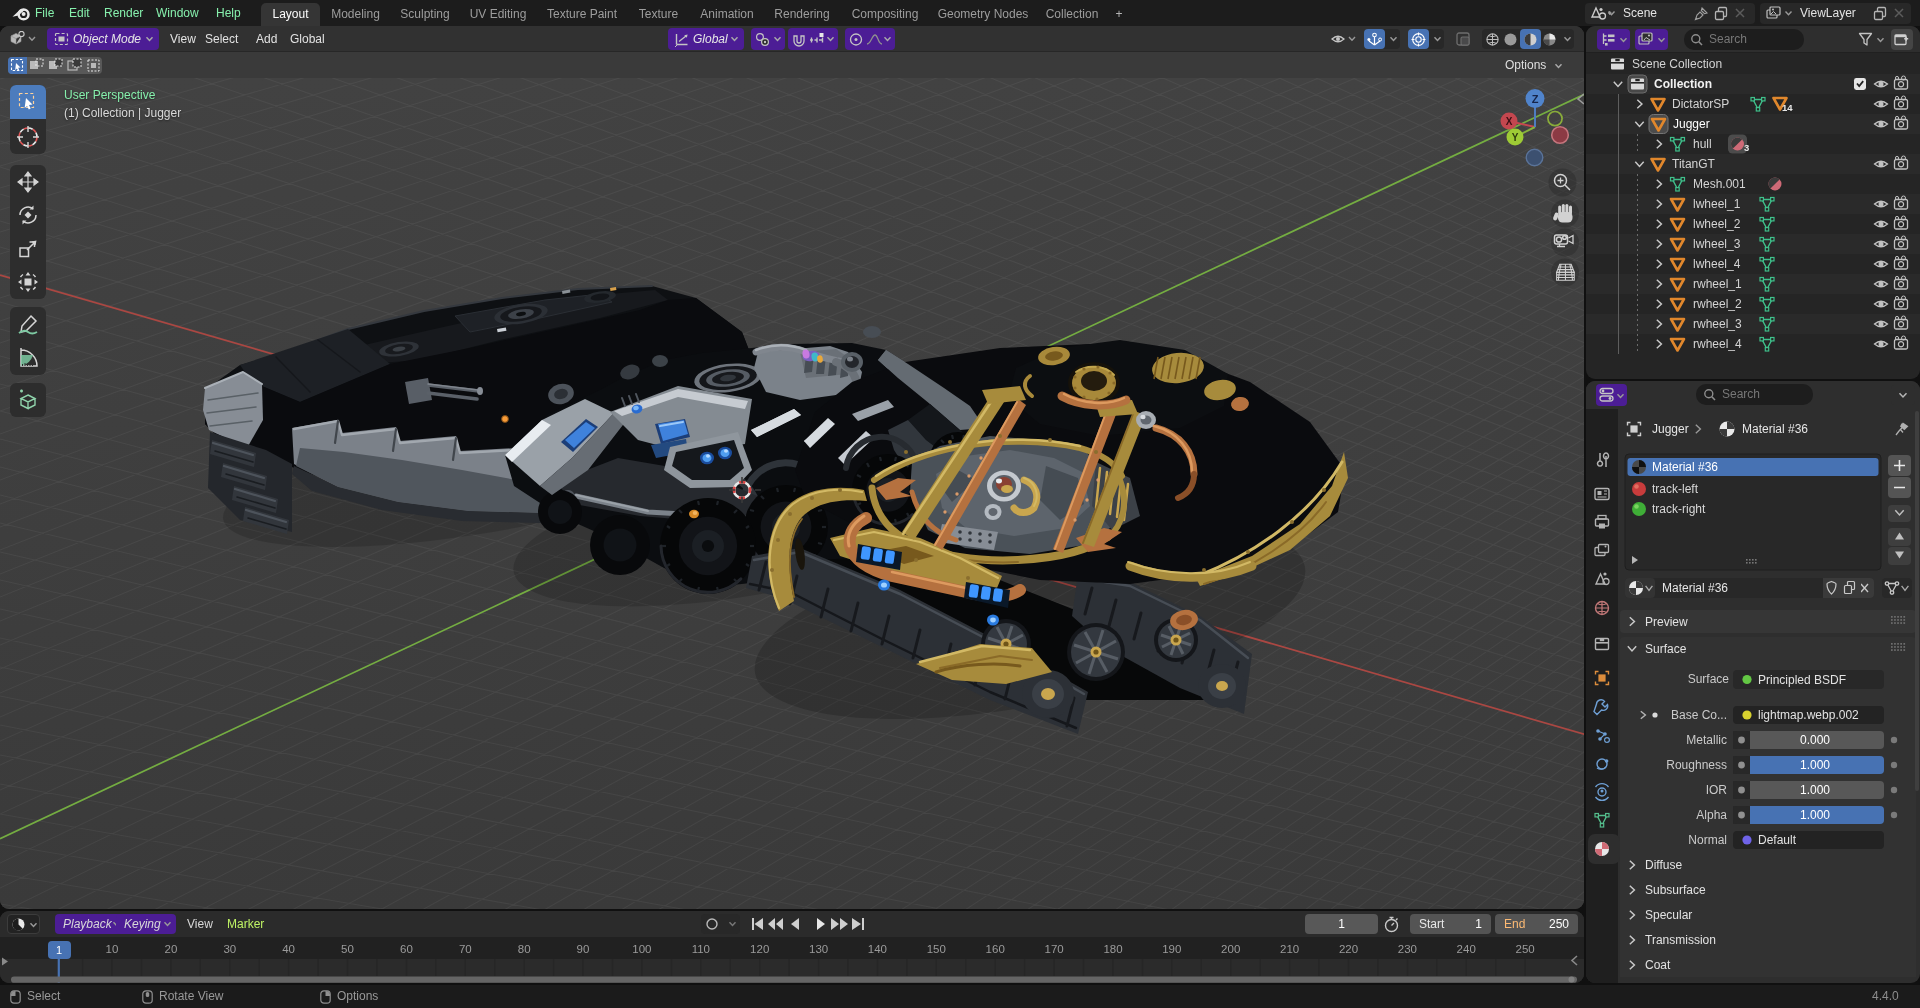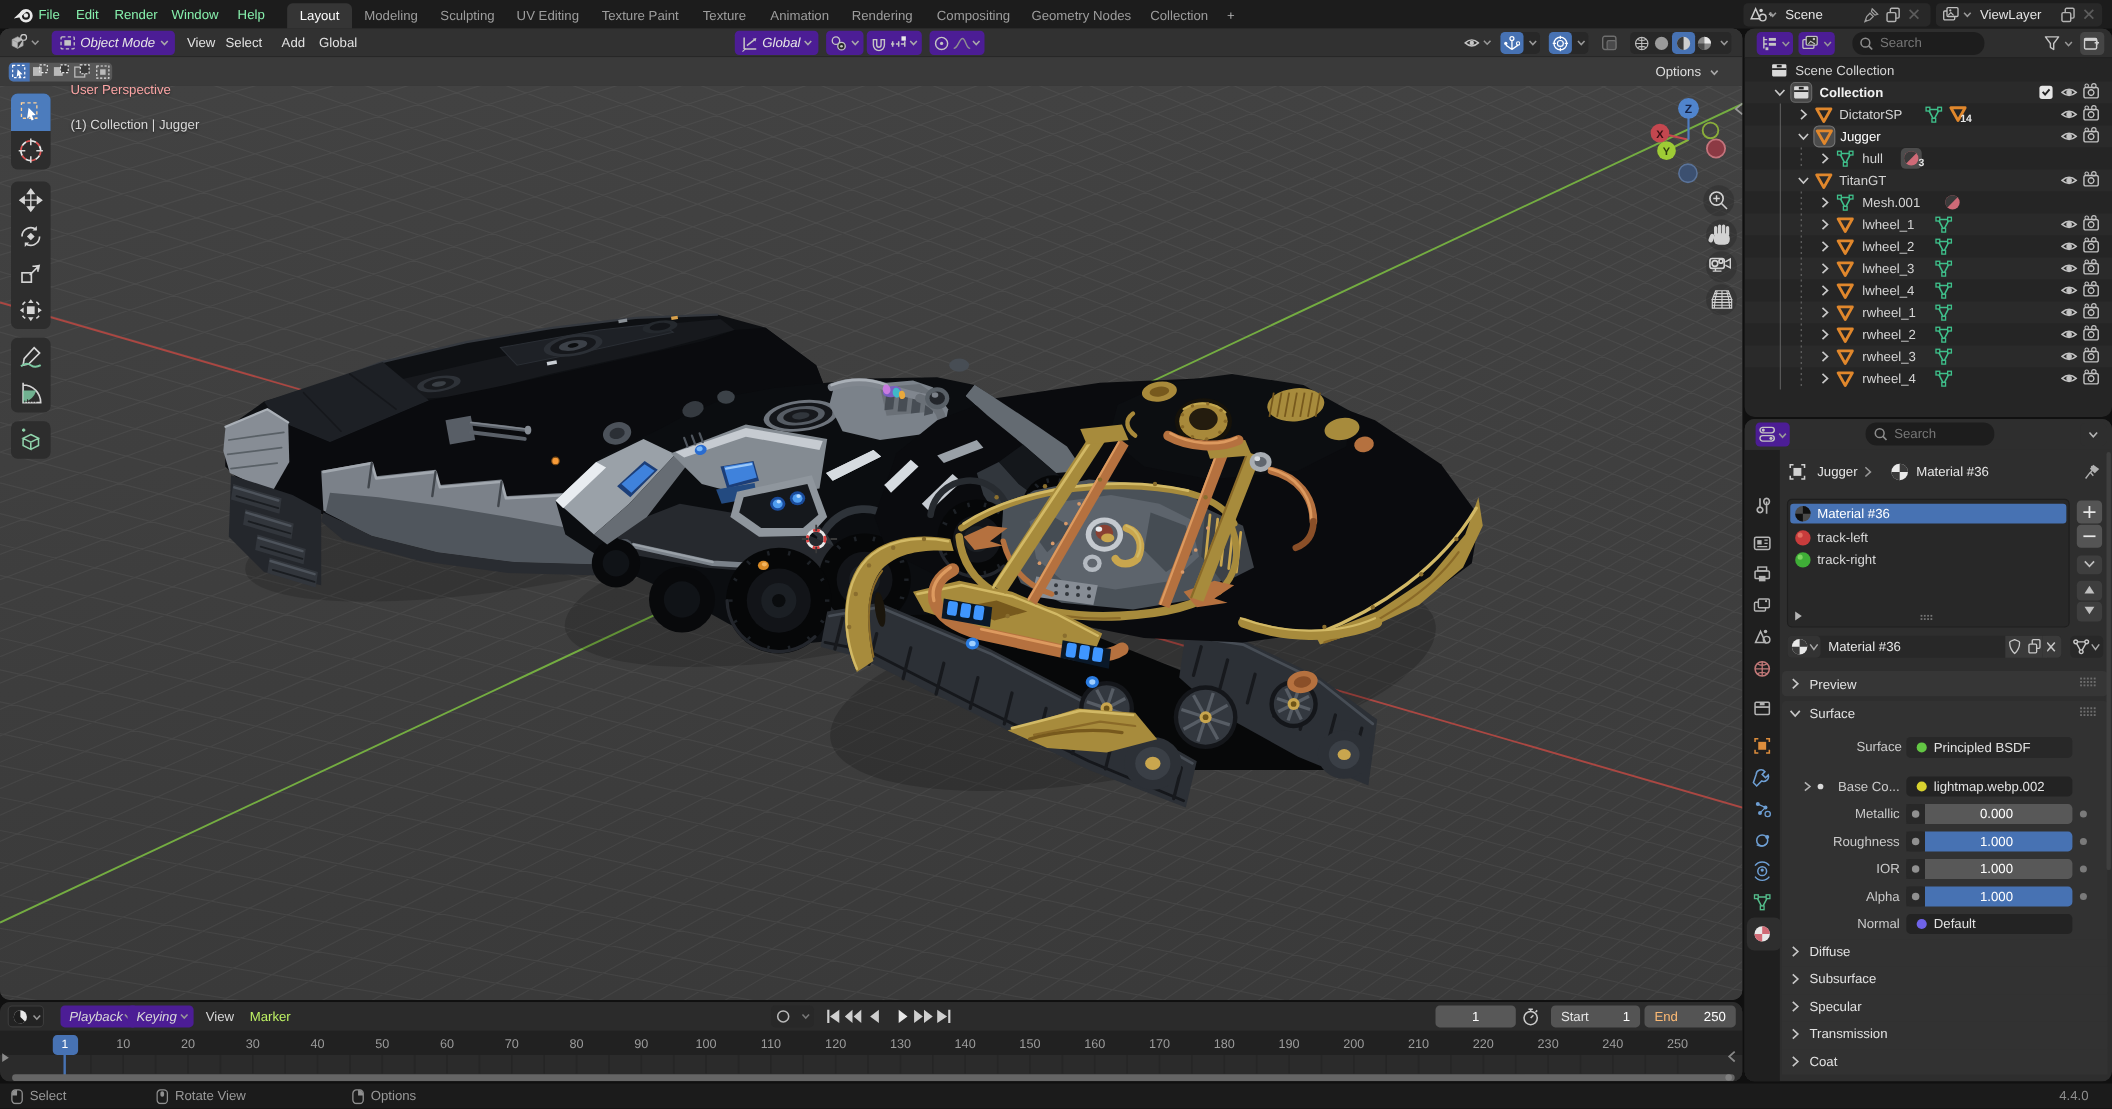--- a/index.html
+++ b/index.html
@@ -249,21 +249,21 @@
       <svg class="abs" style="left:86px;top:6px" width="15" height="15" viewBox="0 0 15 15">
           <rect x="2" y="2" width="11" height="11" fill="none" stroke="#e8e8e8" stroke-width="1" stroke-dasharray="2 1.5"></rect>
           <rect x="5" y="5" width="5" height="5" fill="#b9b9b9"></rect>
         </svg>
       <div class="abs" style="left:1505px;top:5px;height:17px;line-height:17px;color:#dfdfdf">Options
         <svg style="display:inline-block;vertical-align:-1px;margin-left:4px" width="9" height="7">
             <path d="M1.5 1.2 L4.5 4.5 L7.5 1.2" stroke="#aaa" stroke-width="1.4" fill="none"></path>
           </svg>
       </div>
     </div>
-    <div class="abs" style="left:64px;top:48px;color:#fca5a5;text-shadow:0 1px 2px rgba(0,0,0,.5)">User Perspective</div>
+    <div class="abs" style="left:64px;top:62px;color:#86efac;text-shadow:0 1px 2px rgba(0,0,0,.5)">User Perspective</div>
     <div class="abs" style="left:64px;top:80px;color:#d9d9d9;text-shadow:0 1px 2px rgba(0,0,0,.5)">(1) Collection | Jugger</div>
     <div class="abs" style="left:10px;top:59px;width:36px;height:69px;background:#2d2d2d;border-radius:6px"></div>
     <div class="abs" style="left:10px;top:59px;width:36px;height:34px;background:#4c7cbd;border-radius:6px 6px 0 0">
       <svg class="abs" style="left:8px;top:7px" width="20" height="20" viewBox="0 0 20 20">
           <rect x="1.5" y="1.5" width="14" height="14" fill="none" stroke="#ffd29a" stroke-width="1.2" stroke-dasharray="3 2.4"></rect>
           <path d="M8 6 L14.5 12.5 L11 13 L12.7 16.6 L10.8 17.5 L9.1 13.9 L6.6 16 Z" fill="#fff"></path>
         </svg>
     </div>
     <svg class="abs" style="left:14px;top:97px" width="28" height="28" viewBox="0 0 28 28">
       <circle cx="14" cy="14" r="9" fill="none" stroke="#e05555" stroke-width="1.6" stroke-dasharray="4.7 4.7"></circle>

